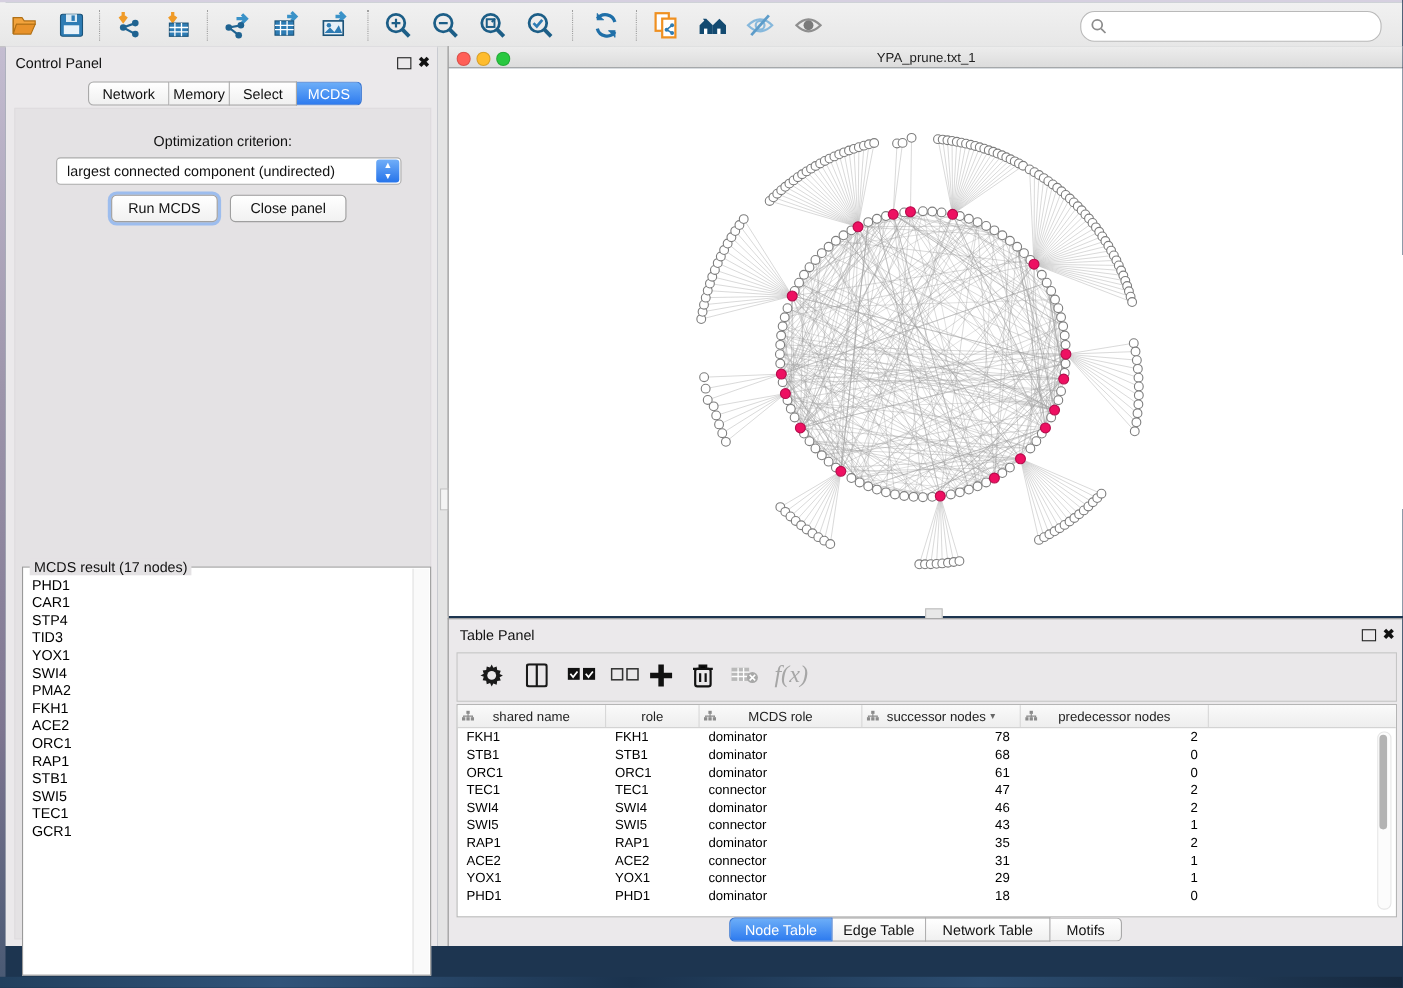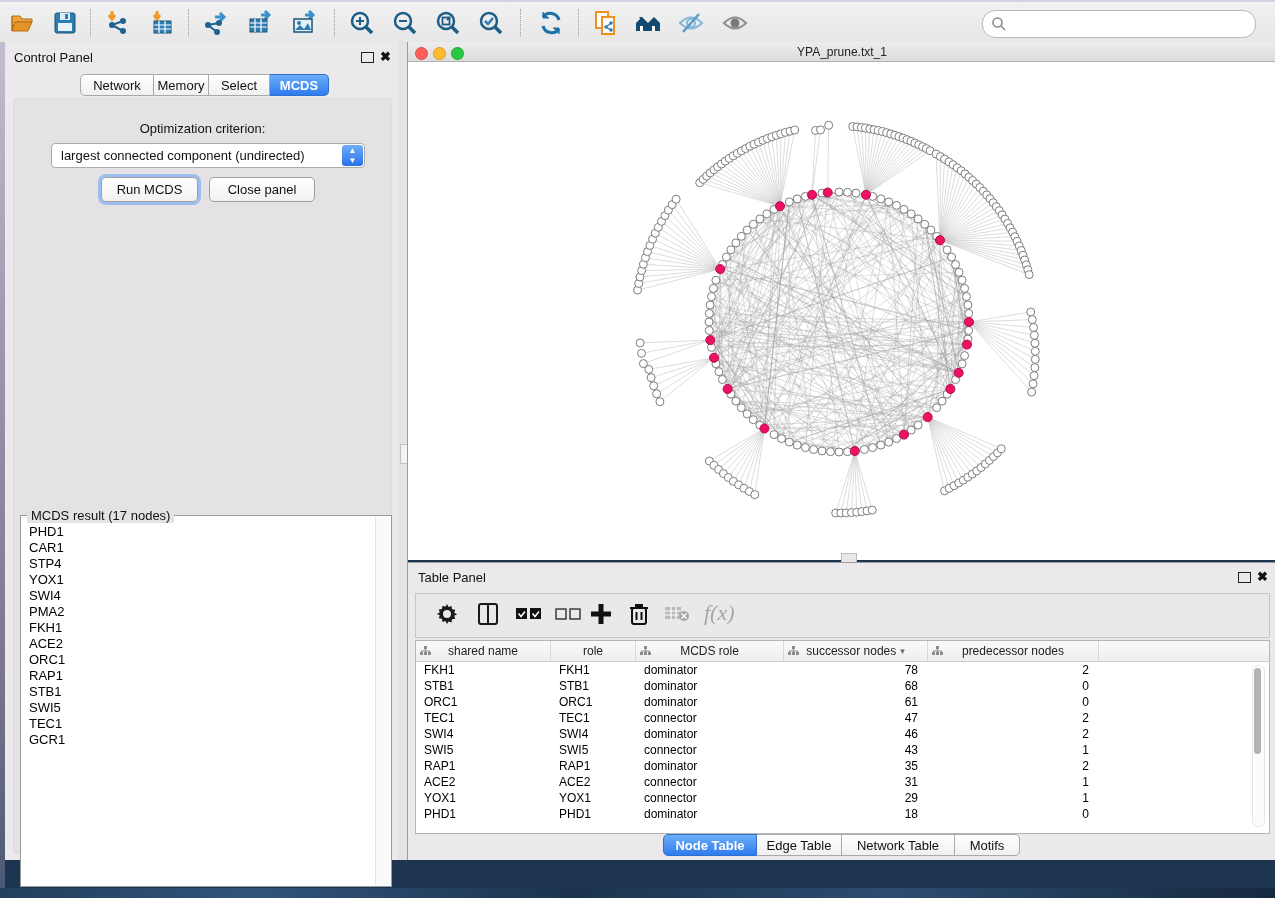--- a/index.html
+++ b/index.html
@@ -26,21 +26,21 @@
   
   #control-panel{left:5px;top:42px;width:393px;height:818px;background:#ebe9eb;}
   #cp-title{left:9px;top:8px;font-size:13px;color:#111;}
   .win-float{width:11px;height:9px;border:1.5px solid #222;}
   .win-close{font-size:13px;font-weight:bold;color:#111;line-height:11px;}
   .seg{display:flex;height:22px;font-size:13px;}
   .seg .sg{background:linear-gradient(#ffffff,#f0f0f0);border:1px solid #a9a9a9;border-left:none;
      color:#111;display:flex;align-items:center;justify-content:center;cursor:default;}
   .seg .sg:first-child{border-left:1px solid #a9a9a9;border-radius:5px 0 0 5px;}
   .seg .sg:last-child{border-radius:0 5px 5px 0;}
-  .seg .sg.active{background:linear-gradient(#6caef8,#2e7bef);color:#fff;border-color:#2e6fd0;font-weight:bold;}
+  .seg .sg.active{background:linear-gradient(#6caef8,#2e7bef);color:#fff;border-color:#2e6fd0;}
   #cp-tabs{left:75px;top:32px;}
   #cp-content{left:8px;top:56px;width:377px;height:754px;background:#e4e2e4;border:1px solid #dedcde;}
   #opt-label{left:0;top:22px;width:377px;text-align:center;font-size:13px;color:#111;}
   #criterion{left:37px;top:44px;width:312px;height:23px;background:#fff;border:1px solid #ababab;
      border-radius:4px;font-size:13px;}
   #criterion .val{position:absolute;left:9px;top:4px;color:#111;}
   #criterion .step{position:absolute;right:1px;top:1px;width:21px;height:21px;border-radius:3px;
      background:linear-gradient(#71aef8,#2573ea);color:#fff;font-size:8px;line-height:10px;
      text-align:center;padding-top:1px;box-sizing:border-box;}
   .pbtn{height:23px;background:linear-gradient(#ffffff,#f1f1f1);border:1px solid #9f9f9f;border-radius:5px;
@@ -255,20 +255,21 @@
       <span class="step">▲<br>▼</span>
     </div>
     <div class="abs pbtn" id="run-btn">Run MCDS</div>
     <div class="abs pbtn" id="close-btn">Close panel</div>
     <div class="abs" id="mcds-fieldset">
       <div id="mcds-legend">MCDS result (17 nodes)</div>
       <div id="mcds-list">
           <div class="li">PHD1</div>
           <div class="li">CAR1</div>
           <div class="li">STP4</div>
+          <div class="li">TID3</div>
           <div class="li">YOX1</div>
           <div class="li">SWI4</div>
           <div class="li">PMA2</div>
           <div class="li">FKH1</div>
           <div class="li">ACE2</div>
           <div class="li">ORC1</div>
           <div class="li">RAP1</div>
           <div class="li">STB1</div>
           <div class="li">SWI5</div>
           <div class="li">TEC1</div>

